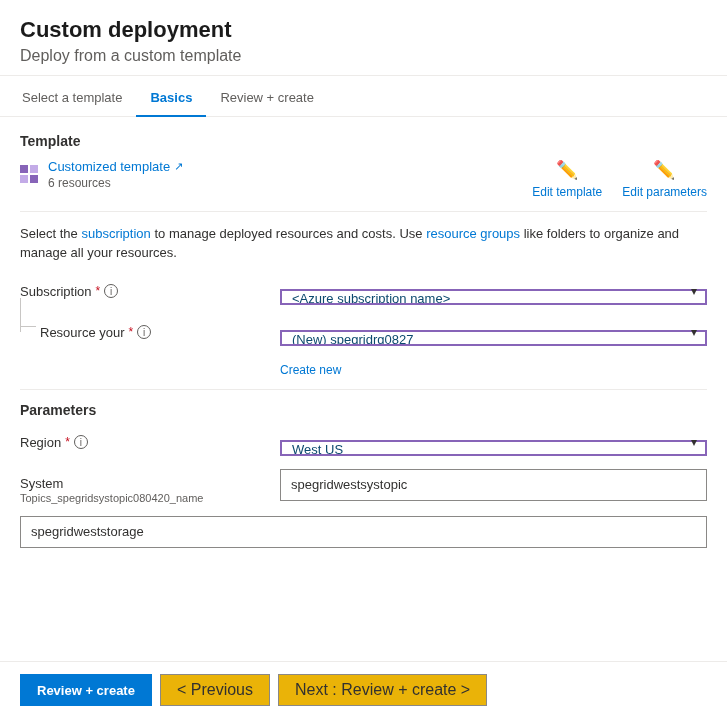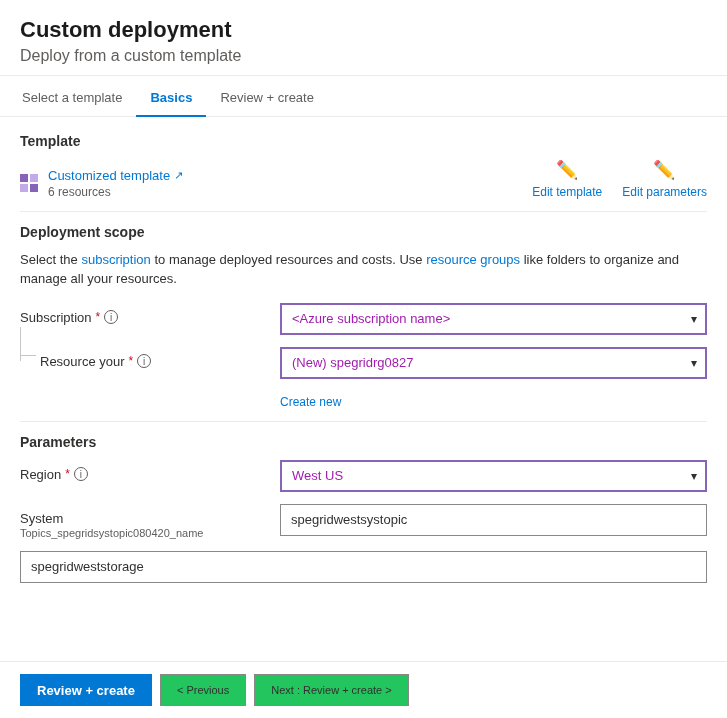--- a/index.html
+++ b/index.html
@@ -61,21 +61,21 @@
     }
     
     .section-title {
       font-size: 14px;
       font-weight: 600;
       margin-bottom: 10px;
       color: #323130;
     }
     .template-row {
       display: flex;
-      align-items: flex-end;
+      align-items: flex-start;
       justify-content: space-between;
     }
     .template-info {
       display: flex;
       align-items: center;
       gap: 10px;
     }
     .template-icon {
       display: grid;
       grid-template-columns: 8px 8px;
@@ -178,31 +178,32 @@
       justify-content: center;
       font-size: 10px;
       color: #605e5c;
       cursor: pointer;
     }
     .field-input-wrap {
       flex: 1;
     }
     .dropdown-select {
       width: 100%;
-      height: 32px;
+      height: 16px;
       border: 1px solid #8a8886;
       background: #fff;
       padding: 0 30px 0 10px;
       font-size: 13px;
-      color: #a21caf;
+      color: #0c4a6e;
       appearance: none;
       -webkit-appearance: none;
       cursor: pointer;
       outline: none;
       position: relative;
+      margin-top: 12px;
     }
     .dropdown-wrapper {
       position: relative;
       width: 100%;
     }
     .dropdown-wrapper::after {
       content: '▾';
       position: absolute;
       right: 10px;
       top: 50%;
@@ -258,25 +259,25 @@
       background: #0078d4;
       color: #fff;
       border: 1px solid #0078d4;
       padding: 6px 16px;
       font-size: 13px;
       cursor: pointer;
       font-weight: 600;
       height: 32px;
     }
     .btn-secondary {
-      background: #22c55e;
+      background: #eab308;
       color: #323130;
       border: 1px solid #8a8886;
       padding: 6px 16px;
-      font-size: 11px;
+      font-size: 16px;
       cursor: pointer;
       height: 32px;
     }
   </style>
 </head>
 <body>
 
 <div class="page-container">
 
   <div class="page-header">
@@ -317,21 +318,20 @@
         </button>
         <button class="template-action-btn">
           <span class="edit-icon">✏️</span>
           <span>Edit parameters</span>
         </button>
       </div>
     </div>
 
     <hr class="section-divider">
 
-    <div class="section-title">Deployment scope</div>
     <div class="scope-description">
       Select the <a>subscription</a> to manage deployed resources and costs. Use <a>resource groups</a> like folders to organize and manage all your resources.
     </div>
 
     <div class="form-field">
       <div class="field-label">
         <span>Subscription</span>
         <span class="required-star">*</span>
         <div class="info-icon">i</div>
       </div>

